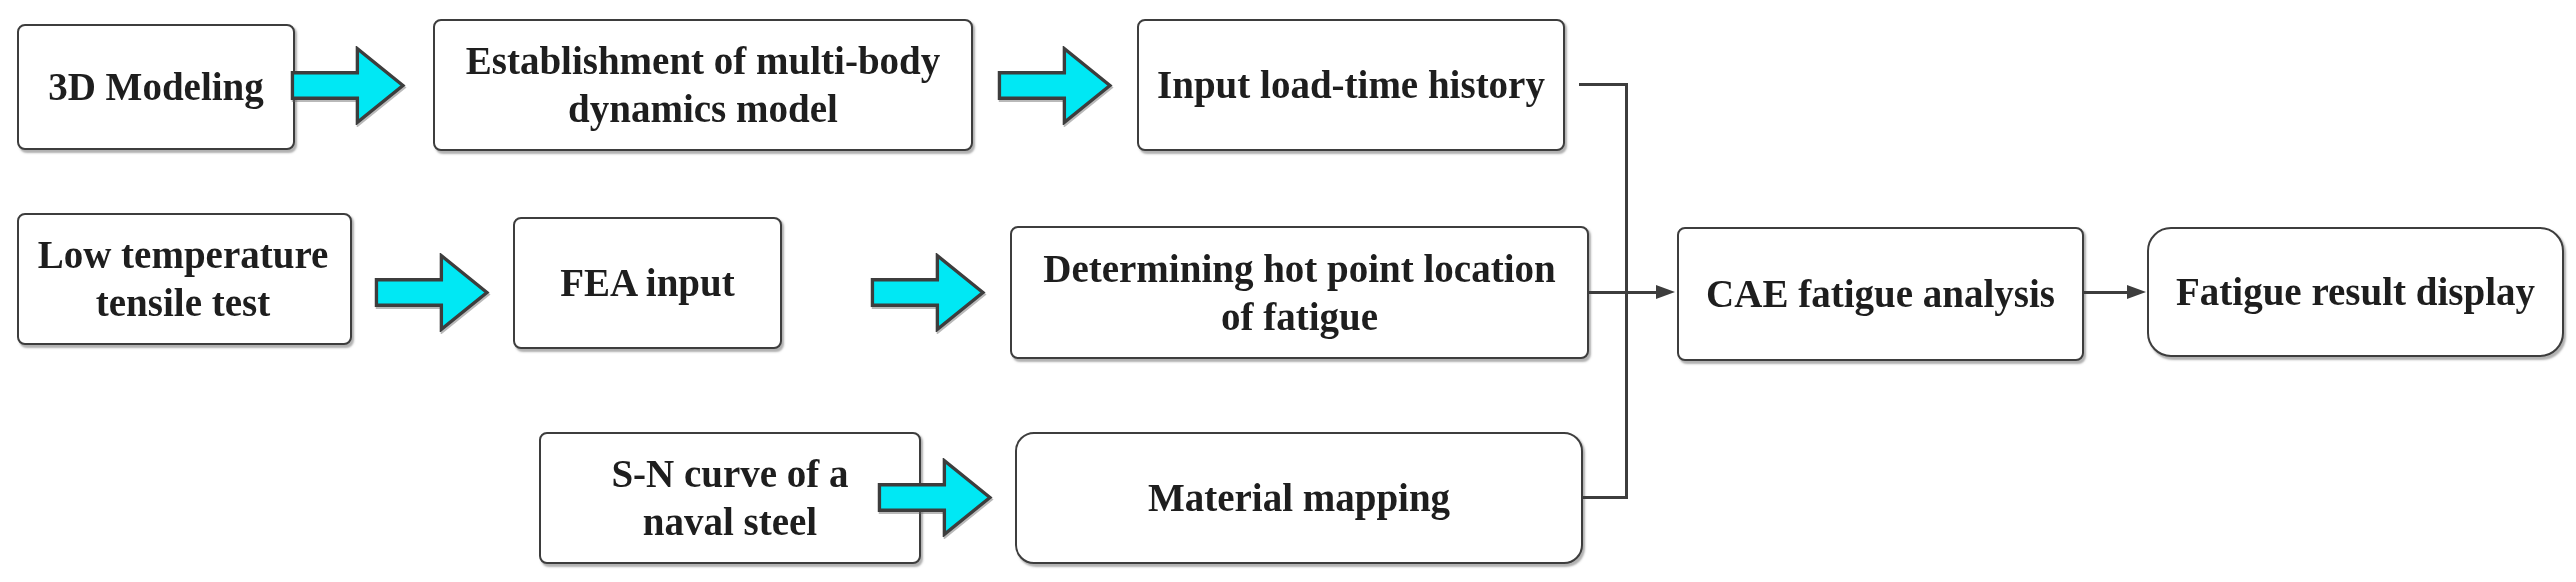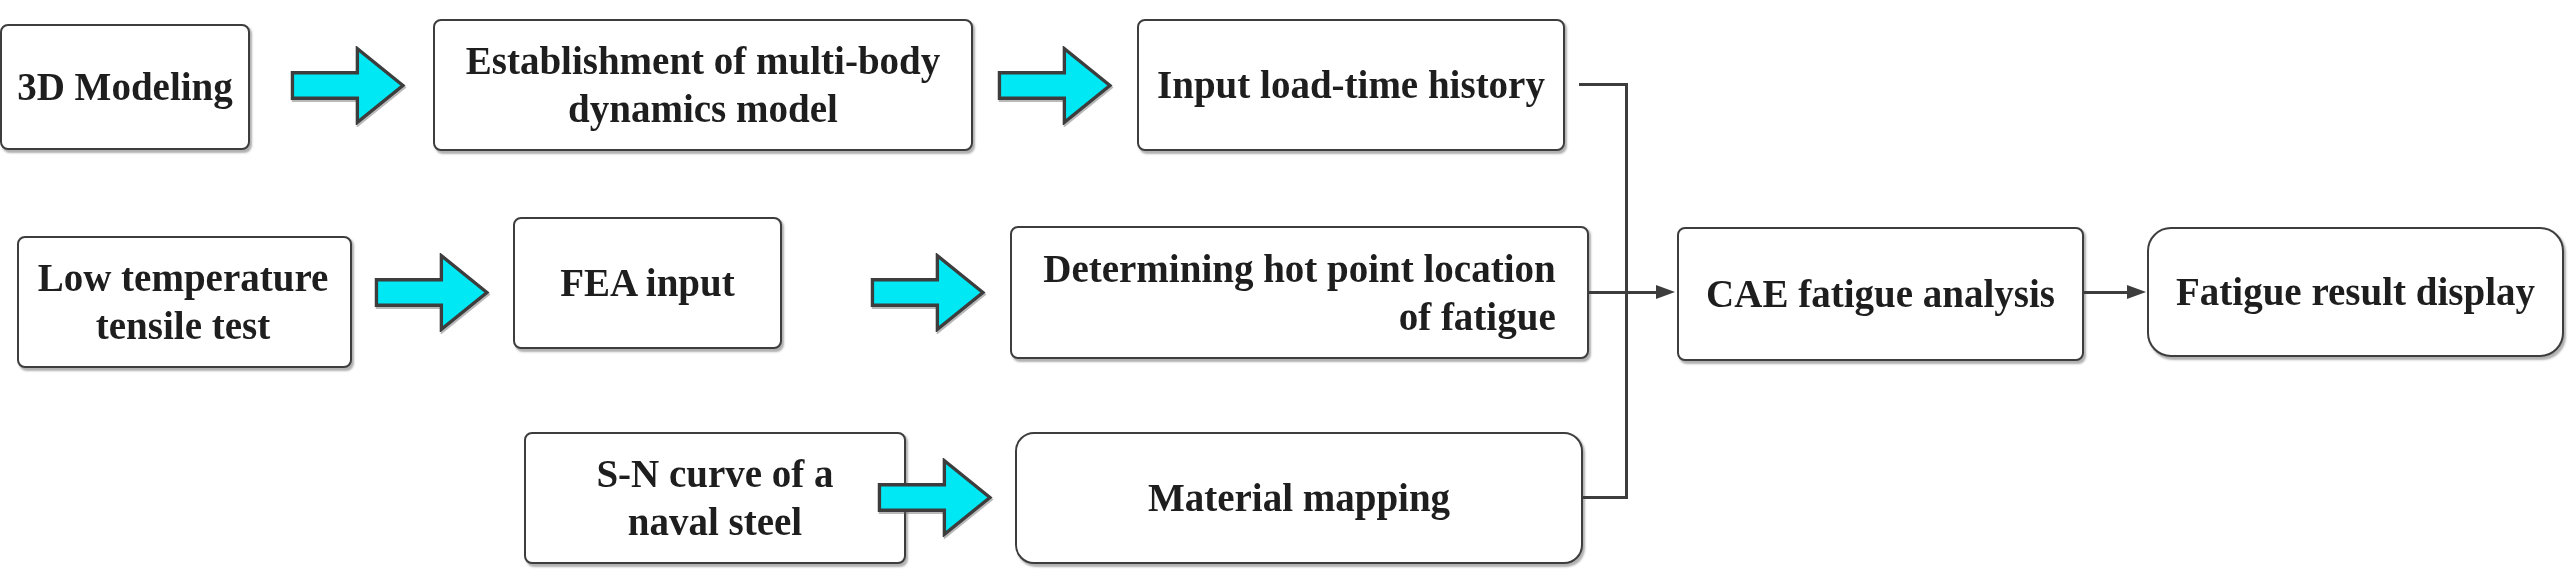--- a/index.html
+++ b/index.html
@@ -40,72 +40,72 @@
     border-top:7.4px solid transparent;
     border-bottom:7.4px solid transparent;
     border-left:19px solid #3d3d3d;
   }
 </style>
 </head>
 <body>
 
 <div id="canvas">
 
-  <div class="node" style="left:0;top:23.5px;width:250px;height:126px;">
+  <div class="node" style="left:17px;top:23.5px;width:278px;height:126px;">
     <span class="label">3D Modeling</span>
   </div>
 
   <svg class="block-arrow" style="left:290px;top:46px;" width="116" height="79" viewBox="0 0 172 118">
     <polygon points="3,40 100,40 100,4 168,59 100,114 100,78 3,78" stroke="#3d3d3d" stroke-width="5" stroke-linejoin="miter" fill="#00e8f4"></polygon>
   </svg>
 
   <div class="node" style="left:433px;top:19px;width:540px;height:132px;">
     <span class="label">Establishment of multi-body
 dynamics model</span>
   </div>
 
   <svg class="block-arrow" style="left:997px;top:46px;" width="116" height="79" viewBox="0 0 172 118">
     <polygon points="3,40 100,40 100,4 168,59 100,114 100,78 3,78" stroke="#3d3d3d" stroke-width="5" stroke-linejoin="miter" fill="#00e8f4"></polygon>
   </svg>
 
   <div class="node" style="left:1137px;top:19px;width:428px;height:132px;">
     <span class="label">Input load-time history</span>
   </div>
 
-  <div class="node" style="left:17px;top:236px;width:335px;height:132px;padding-left:9px;">
+  <div class="node" style="left:17px;top:213px;width:335px;height:132px;padding-left:9px;">
     <span class="label">Low temperature
 tensile test</span>
   </div>
 
   <svg class="block-arrow" style="left:374px;top:253px;" width="116" height="79" viewBox="0 0 172 118">
     <polygon points="3,40 100,40 100,4 168,59 100,114 100,78 3,78" stroke="#3d3d3d" stroke-width="5" stroke-linejoin="miter" fill="#00e8f4"></polygon>
   </svg>
 
   <div class="node" style="left:513px;top:217px;width:269px;height:132px;">
     <span class="label">FEA input</span>
   </div>
 
   <svg class="block-arrow" style="left:870px;top:253px;" width="116" height="79" viewBox="0 0 172 118">
     <polygon points="3,40 100,40 100,4 168,59 100,114 100,78 3,78" stroke="#3d3d3d" stroke-width="5" stroke-linejoin="miter" fill="#00e8f4"></polygon>
   </svg>
 
-  <div class="node" style="left:1010px;top:226px;width:579px;height:133px;text-align:right;">
+  <div class="node" style="left:1010px;top:226px;width:579px;height:133px;">
     <span class="label">Determining hot point location
 of fatigue</span>
   </div>
 
   <div class="node" style="left:1677px;top:227px;width:407px;height:134px;">
     <span class="label">CAE fatigue analysis</span>
   </div>
 
   <div class="node" style="left:2147px;top:227px;width:417px;height:130px;border-radius:24px;">
     <span class="label">Fatigue result display</span>
   </div>
 
-  <div class="node" style="left:524px;top:432px;width:382px;height:132px;">
+  <div class="node" style="left:539px;top:432px;width:382px;height:132px;">
     <span class="label">S-N curve of a
 naval steel</span>
   </div>
 
   <svg class="block-arrow" style="left:877px;top:458px;" width="116" height="79" viewBox="0 0 172 118">
     <polygon points="3,40 100,40 100,4 168,59 100,114 100,78 3,78" stroke="#3d3d3d" stroke-width="5" stroke-linejoin="miter" fill="#00e8f4"></polygon>
   </svg>
 
   <div class="node" style="left:1015px;top:432px;width:568px;height:132px;border-radius:19px;">
     <span class="label">Material mapping</span>

